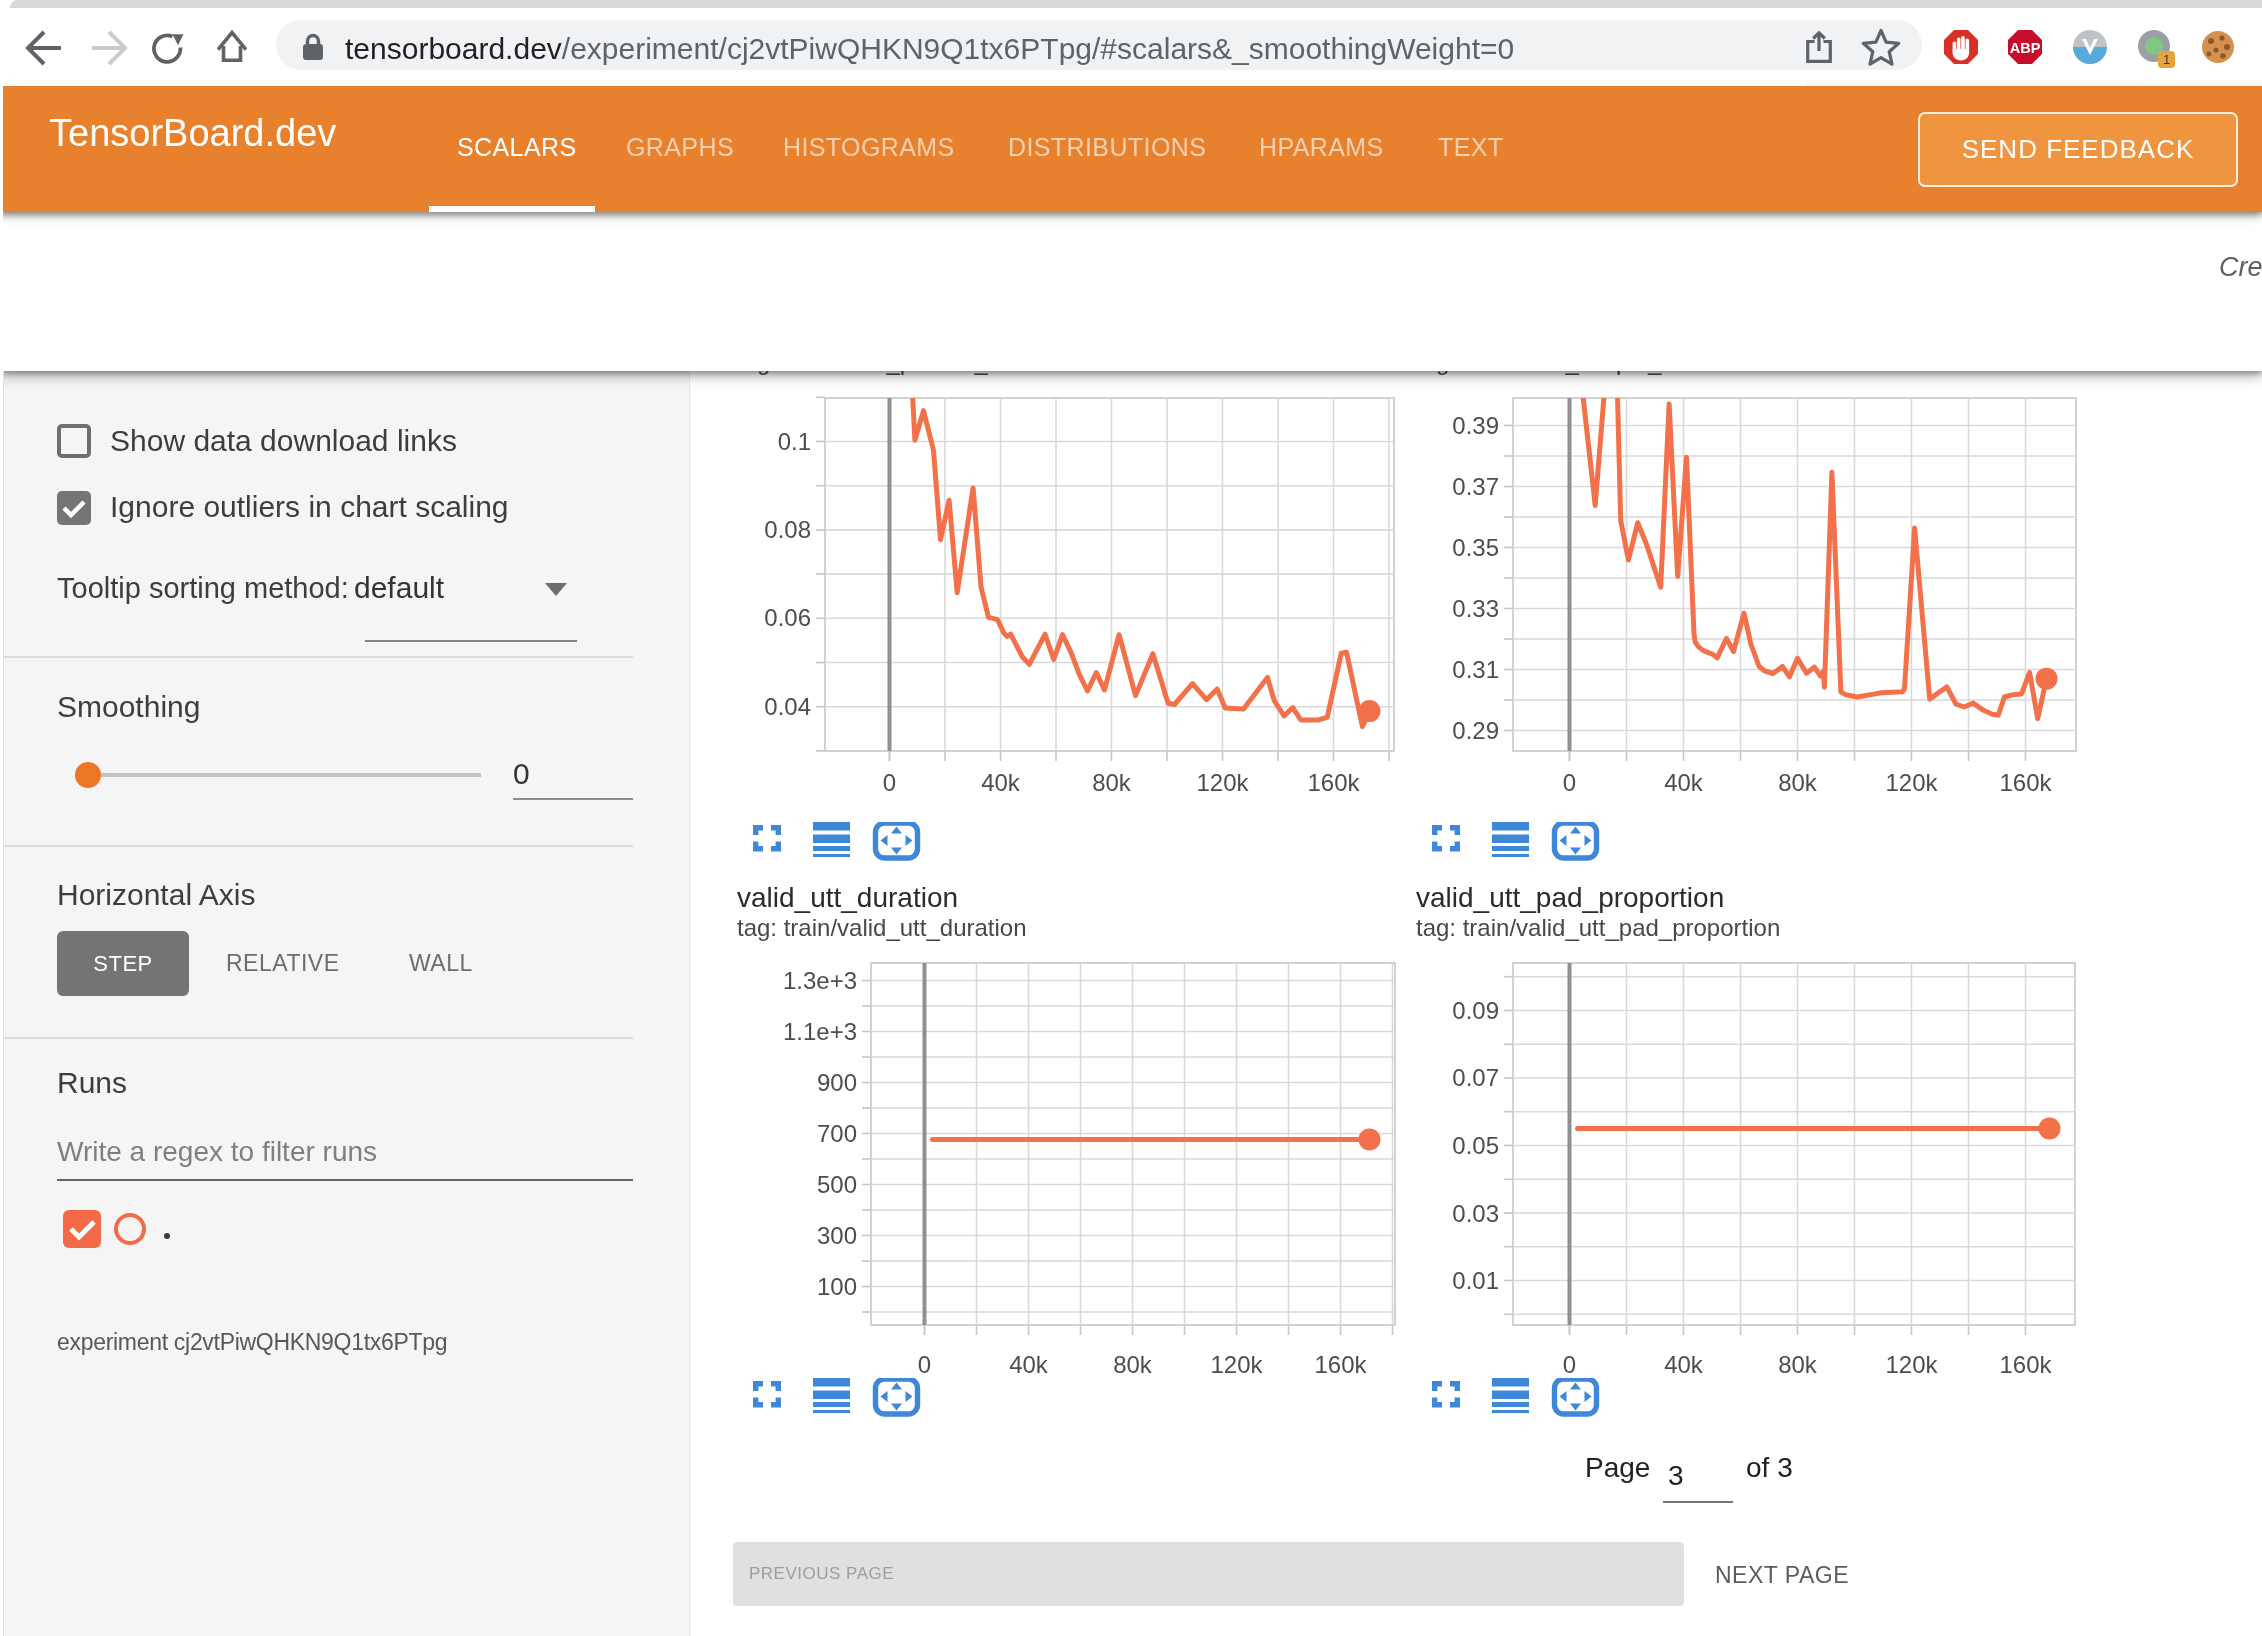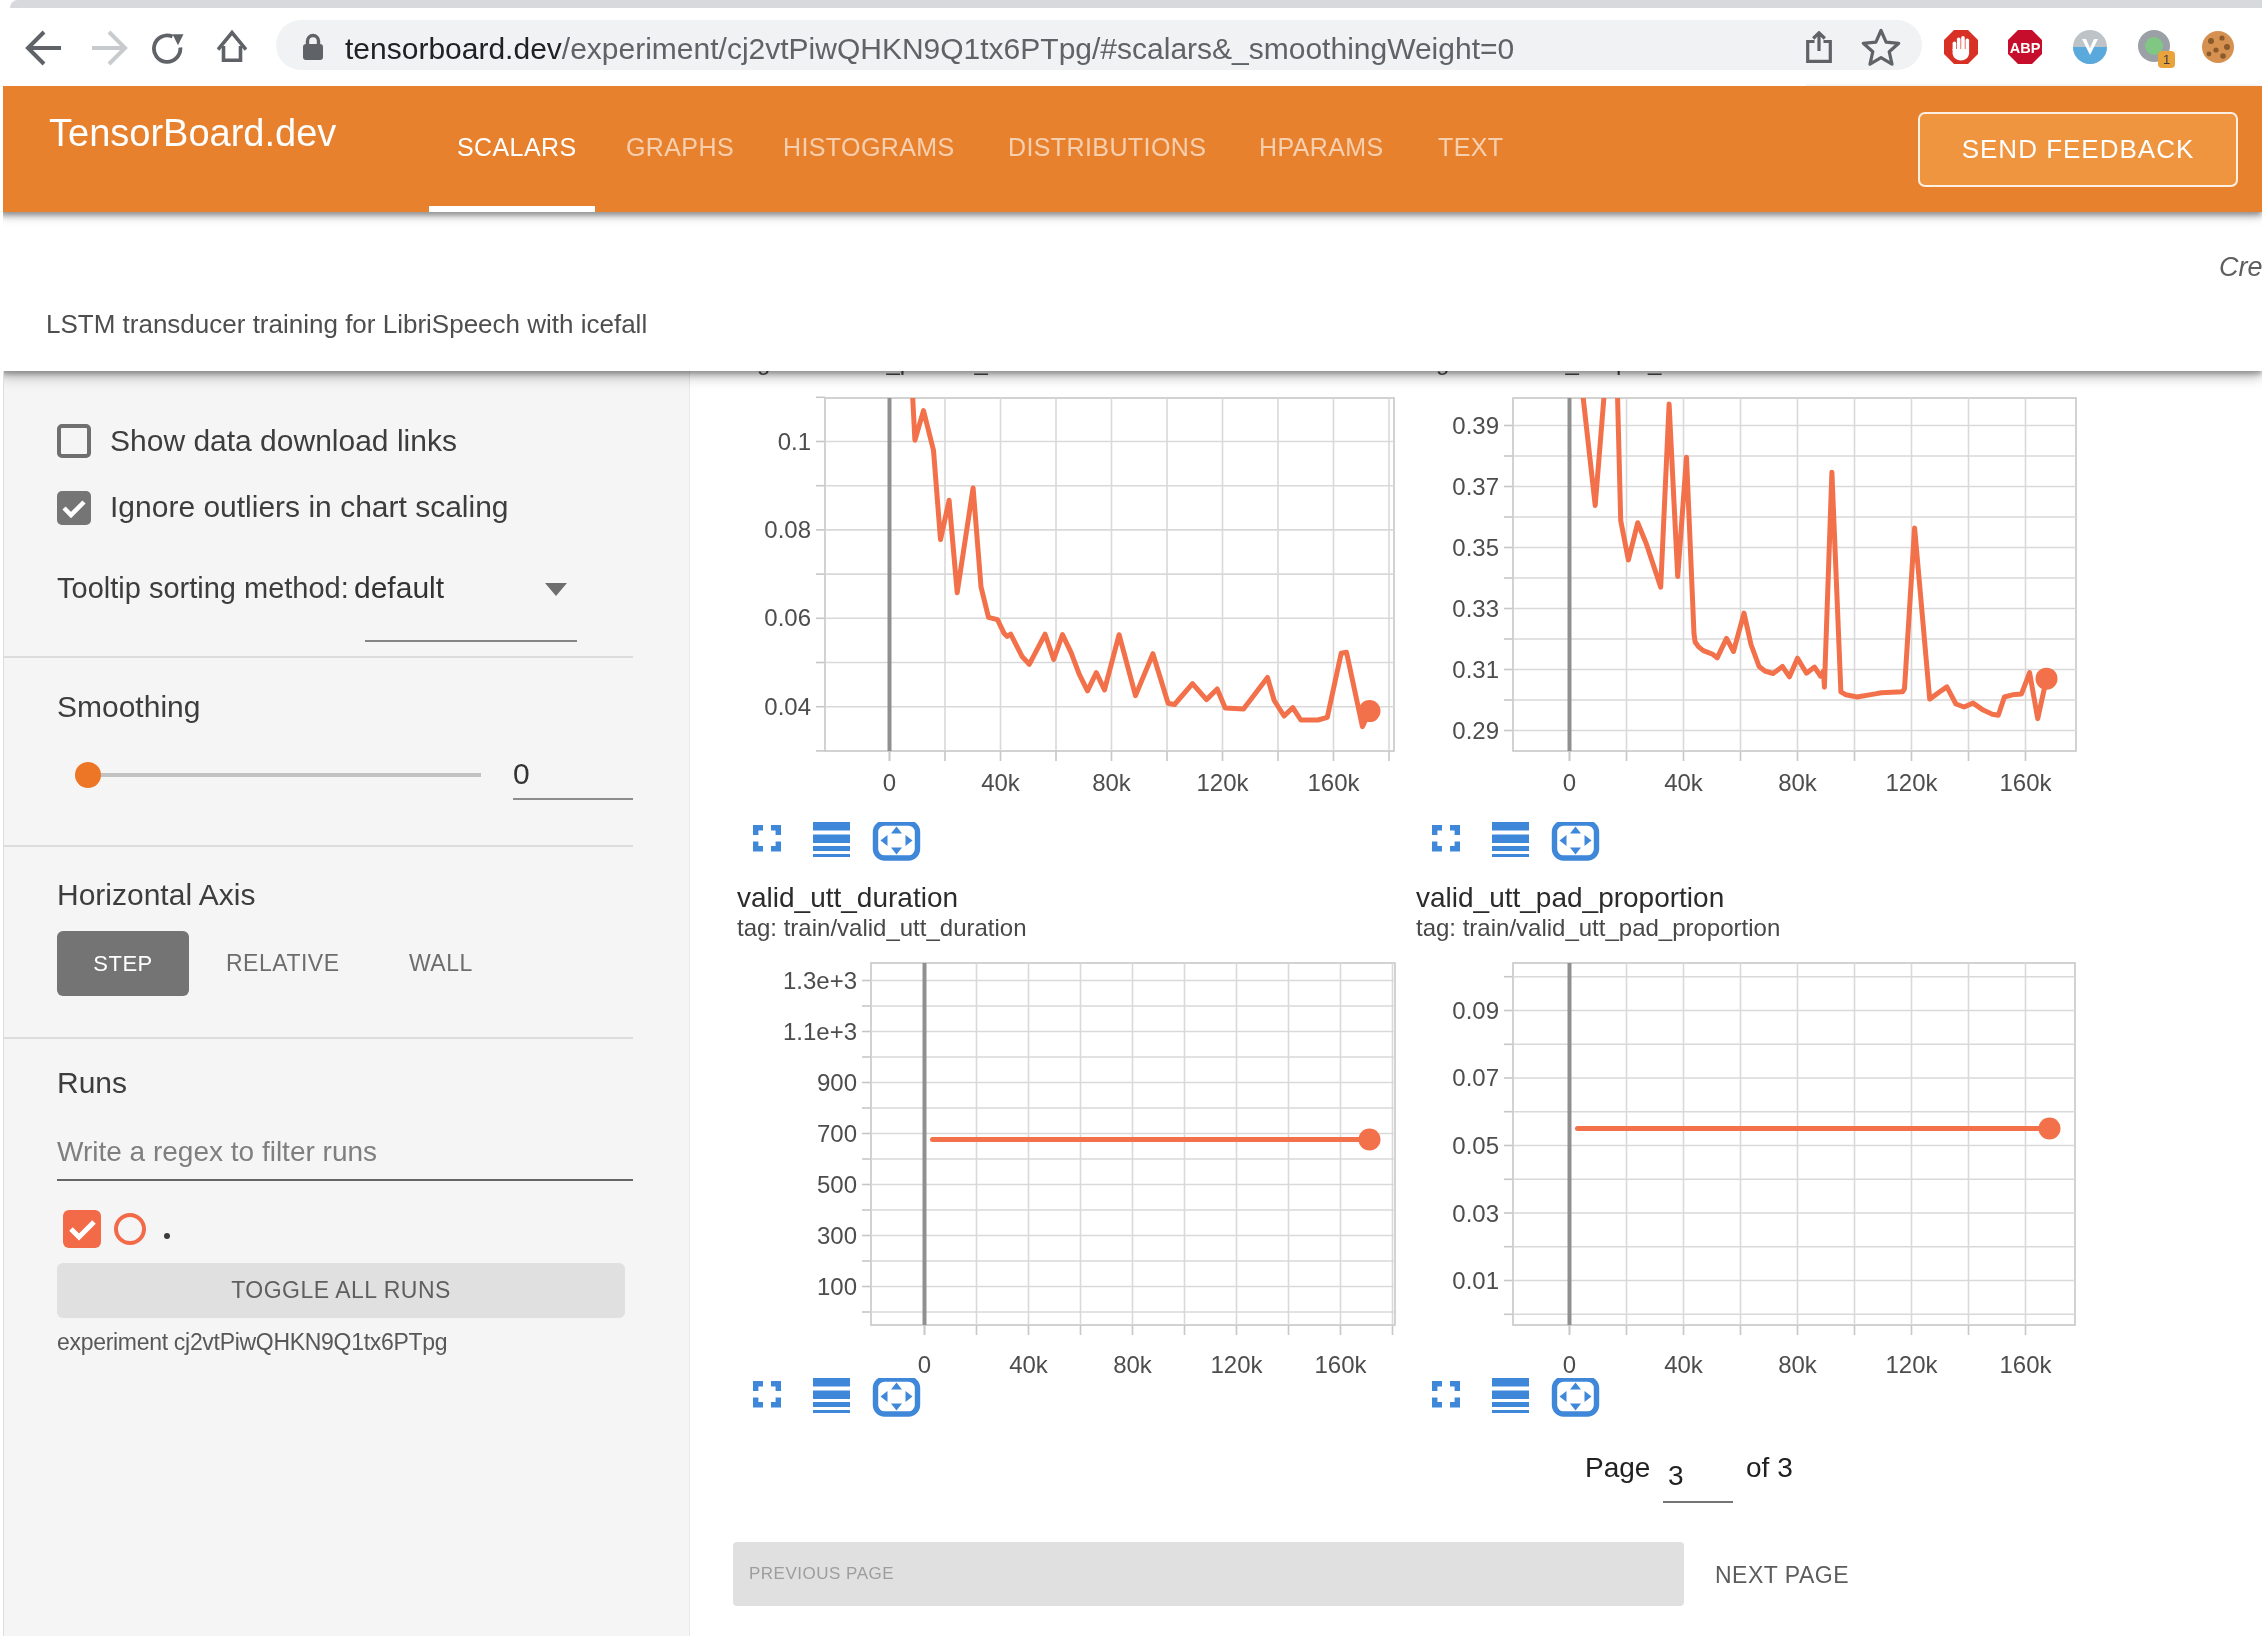--- a/index.html
+++ b/index.html
@@ -34,21 +34,20 @@
 <div class="abs" style="left:3px;top:1037px;width:630px;height:2px;background:#dcdcdc"></div>
 <div class="abs" style="left:57px;top:1066px;font-size:30px;color:#3d3d3d;font-weight:400;white-space:nowrap;">Runs</div>
 <div class="abs" style="left:57px;top:1136px;font-size:28px;color:#7f7f7f;font-weight:400;white-space:nowrap;">Write a regex to filter runs</div>
 <div class="abs" style="left:57px;top:1179px;width:576px;height:2px;background:#666"></div>
 <div class="abs" style="left:63px;top:1210px;width:38px;height:38px;background:#f26a48;border-radius:6px">
 <svg width="38" height="38" viewBox="0 0 38 38">
         <path d="M8 19 l8 8 l15 -15" stroke="#fff" stroke-width="5" fill="none"></path>
       </svg></div>
 <div class="abs" style="left:114px;top:1213px;width:32px;height:32px;border:4px solid #f26a48;border-radius:50%"></div>
 <div class="abs" style="left:164px;top:1233px;width:6px;height:6px;border-radius:50%;background:#3c3c3c"></div>
-<div class="abs" style="left:57px;top:1263px;width:568px;height:55px;background:#e0e0e0;border-radius:6px;color:#5f5f5f;font-size:23px;letter-spacing:.5px;display:flex;align-items:center;justify-content:center">TOGGLE ALL RUNS</div>
 <div class="abs" style="left:57px;top:1329px;font-size:23px;color:#585858;font-weight:400;letter-spacing:-0.3px;white-space:nowrap;text-align:right;">experiment cj2vtPiwQHKN9Q1tx6PTpg</div>
 <div class="abs" style="left:737px;top:348px;font-size:24px;color:#484848;font-weight:400;white-space:nowrap;">tag: train/valid_pruned_loss</div>
 <div class="abs" style="left:1416px;top:348px;font-size:24px;color:#484848;font-weight:400;white-space:nowrap;">tag: train/valid_simple_loss</div>
 <svg style="position:absolute;left:704.5px;top:389.5px" width="719" height="436" viewBox="704.5 389.5 719.0 436.0">
 <clipPath id="cTL">
         <rect x="824.5" y="397.5" width="569.0" height="353.0"></rect>
       </clipPath>
 <rect x="824.5" y="397.5" width="569.0" height="353.0" fill="#ffffff" stroke="#c7c7c7" stroke-width="1.6"></rect>
 <line x1="944.5" y1="397.5" x2="944.5" y2="750.5" stroke="#d9d9d9" stroke-width="1.6"></line>
 <line x1="1000.0" y1="397.5" x2="1000.0" y2="750.5" stroke="#d9d9d9" stroke-width="1.6"></line>
@@ -388,21 +387,20 @@
 </g>
 </svg>
 <div class="abs" style="left:1585px;top:1452px;font-size:28px;color:#212121;font-weight:400;white-space:nowrap;">Page</div>
 <div class="abs" style="left:1668px;top:1460px;font-size:28px;color:#212121;font-weight:400;white-space:nowrap;">3</div>
 <div class="abs" style="left:1663px;top:1501px;width:70px;height:2px;background:#757575"></div>
 <div class="abs" style="left:1746px;top:1452px;font-size:28px;color:#212121;font-weight:400;white-space:nowrap;">of 3</div>
 <div class="abs" style="left:733px;top:1542px;width:951px;height:64px;background:#e0e0e0;border-radius:4px;color:#9d9d9d;font-size:17px;letter-spacing:.5px;display:flex;align-items:center;padding-left:16px">PREVIOUS PAGE</div>
 <div class="abs" style="left:1715px;top:1562px;font-size:23px;color:#5c5c5c;font-weight:400;letter-spacing:0.5px;white-space:nowrap;">NEXT PAGE</div>
 <div class="abs" style="left:0;top:212px;width:2262px;height:159px;background:#fff;box-shadow:0 3px 5px rgba(0,0,0,.28), 0 6px 12px rgba(0,0,0,.26);z-index:3">
 <div class="abs" style="left:2219px;top:40px;font-size:27px;font-style:italic;color:#5e5e5e;white-space:nowrap">Created</div>
-<div class="abs" style="left:46px;top:97px;font-size:26px;color:#4e4e4e;white-space:nowrap">LSTM transducer training for LibriSpeech with icefall</div>
 </div>
 <div class="abs" style="left:0;top:86px;width:2262px;height:126px;background:#e8812e;box-shadow:0 3px 5px rgba(0,0,0,.3), 0 5px 9px rgba(0,0,0,.22);z-index:4">
 <div class="abs" style="left:49px;top:26px;font-size:38px;font-weight:500;color:#fff">TensorBoard.dev</div>
 <div class="abs" style="left:457px;top:47px;font-size:25px;font-weight:500;letter-spacing:.4px;color:#fff">SCALARS</div>
 <div class="abs" style="left:626px;top:47px;font-size:25px;font-weight:500;letter-spacing:.4px;color:rgba(255,255,255,.62)">GRAPHS</div>
 <div class="abs" style="left:783px;top:47px;font-size:25px;font-weight:500;letter-spacing:.4px;color:rgba(255,255,255,.62)">HISTOGRAMS</div>
 <div class="abs" style="left:1008px;top:47px;font-size:25px;font-weight:500;letter-spacing:.4px;color:rgba(255,255,255,.62)">DISTRIBUTIONS</div>
 <div class="abs" style="left:1259px;top:47px;font-size:25px;font-weight:500;letter-spacing:.4px;color:rgba(255,255,255,.62)">HPARAMS</div>
 <div class="abs" style="left:1438px;top:47px;font-size:25px;font-weight:500;letter-spacing:.4px;color:rgba(255,255,255,.62)">TEXT</div>
 <div class="abs" style="left:429px;top:120px;width:166px;height:6px;background:#fff"></div>

